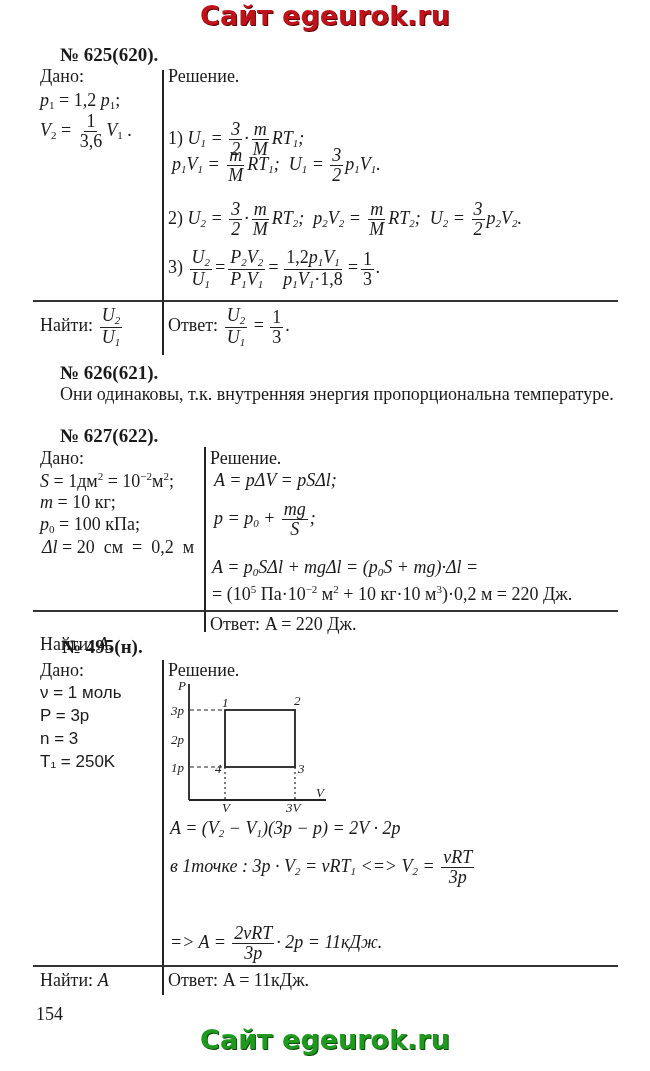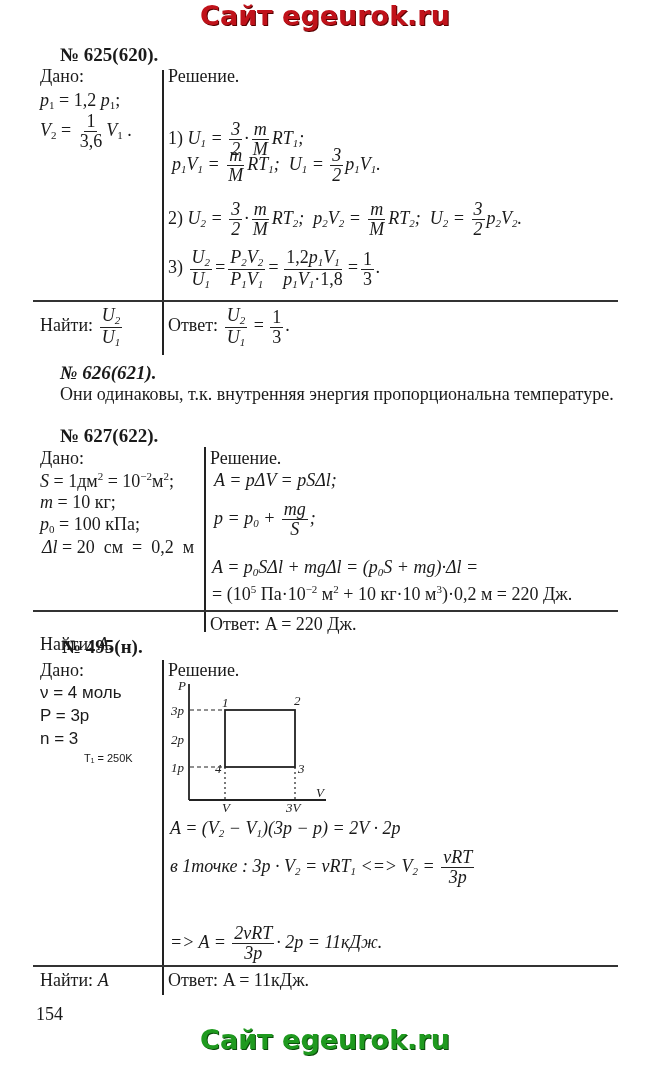--- a/index.html
+++ b/index.html
@@ -85,21 +85,21 @@
       <span class="d">U<sub>1</sub></span>
     </span></div>
 <div class="abs t" style="left:168px;top:306px;"><span>Ответ:</span> <span class="frac i">
       <span class="n">U<sub>2</sub></span>
       <span class="d">U<sub>1</sub></span>
     </span> = <span class="frac">
       <span class="n">1</span>
       <span class="d">3</span>
     </span>.</div>
 
-<div class="abs num" style="left:60px;top:362px;font-style:italic;">№ 626(621).</div>
+<div class="abs num" style="left:60px;top:362px;">№ 626(621).</div>
 <div class="para" style="top:383px;">Они одинаковы, т.к. внутренняя энергия пропорциональна температуре.</div>
 
 <div class="abs num" style="left:60px;top:425px;">№ 627(622).</div>
 <div class="vline" style="left:204px;top:447px;height:185px;"></div>
 <div class="hline" style="left:33px;top:610px;width:585px;"></div>
 
 <div class="abs t" style="left:40px;top:448px;">Дано:</div>
 <div class="abs t" style="left:40px;top:470px;"><span class="i">S</span> = 1дм<sup>2</sup> = 10<sup>−2</sup>м<sup>2</sup>;</div>
 <div class="abs t" style="left:40px;top:492px;"><span class="i">m</span> = 10 кг;</div>
 <div class="abs t" style="left:40px;top:514px;"><span class="i">p</span><sub>0</sub> = 100 кПа;</div>
@@ -115,24 +115,24 @@
 <div class="abs t" style="left:212px;top:583px;">= (10<sup>5</sup> Па·10<sup>−2</sup> м<sup>2</sup> + 10 кг·10 м<sup>3</sup>)·0,2 м = 220 Дж.</div>
 
 <div class="abs t" style="left:40px;top:634px;"><span>Найти:</span> <span class="i">A.</span></div>
 <div class="abs t" style="left:210px;top:614px;"><span>Ответ:</span> <span>A = 220 Дж.</span></div>
 
 <div class="abs num" style="left:62px;top:636px;">№ 495(н).</div>
 <div class="vline" style="left:162px;top:660px;height:335px;"></div>
 <div class="hline" style="left:33px;top:965px;width:585px;"></div>
 
 <div class="abs t" style="left:40px;top:660px;">Дано:</div>
-<div class="abs t" style="left:40px;top:683px;font-family:'Liberation Sans',sans-serif;font-size:17px;">ν  = 4 моль</div>
+<div class="abs t" style="left:40px;top:683px;font-family:'Liberation Sans',sans-serif;font-size:17px;">ν  = 1 моль</div>
 <div class="abs t" style="left:40px;top:706px;font-family:'Liberation Sans',sans-serif;font-size:17px;">P  = 3p</div>
 <div class="abs t" style="left:40px;top:729px;font-family:'Liberation Sans',sans-serif;font-size:17px;">n  = 3</div>
-<div class="abs t" style="left:40px;top:752px;font-family:'Liberation Sans',sans-serif;font-size:11px;margin-left:44px;">T₁  = 250K</div>
+<div class="abs t" style="left:40px;top:752px;font-family:'Liberation Sans',sans-serif;font-size:17px;">T₁  = 250K</div>
 
 <div class="abs t" style="left:168px;top:660px;">Решение.</div>
 
 <svg class="abs" style="left:160px;top:676px;" width="180" height="140">
   <g stroke="#222" fill="none">
     <line x1="29" y1="8" x2="29" y2="124" stroke-width="1.8"></line>
     <line x1="29" y1="124" x2="166" y2="124" stroke-width="1.8"></line>
     <rect x="65" y="34" width="70" height="57" stroke-width="1.8"></rect>
     <line x1="30" y1="34" x2="65" y2="34" stroke-dasharray="4,3" stroke-width="1.2"></line>
     <line x1="30" y1="91" x2="65" y2="91" stroke-dasharray="4,3" stroke-width="1.2"></line>

